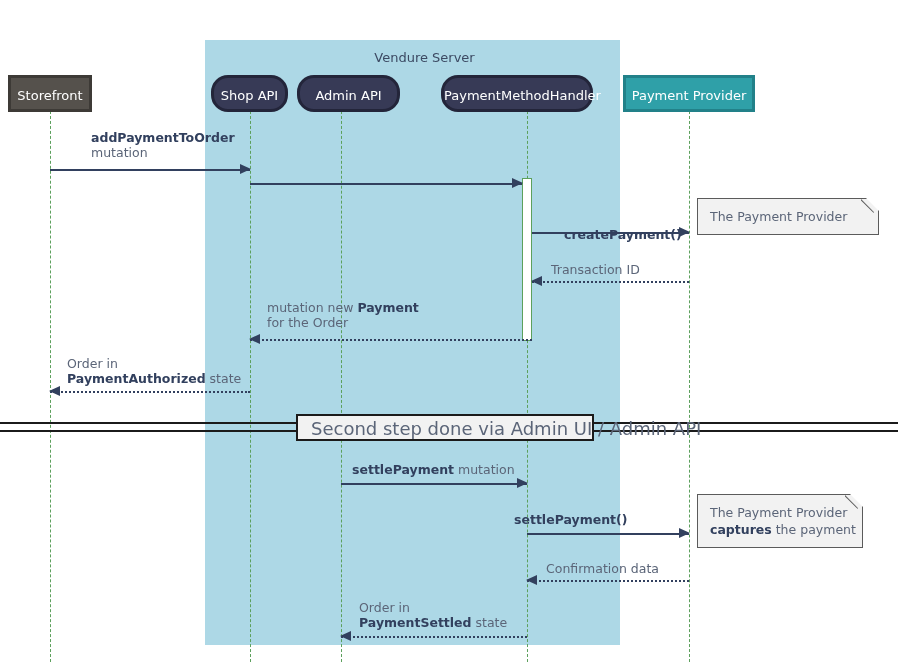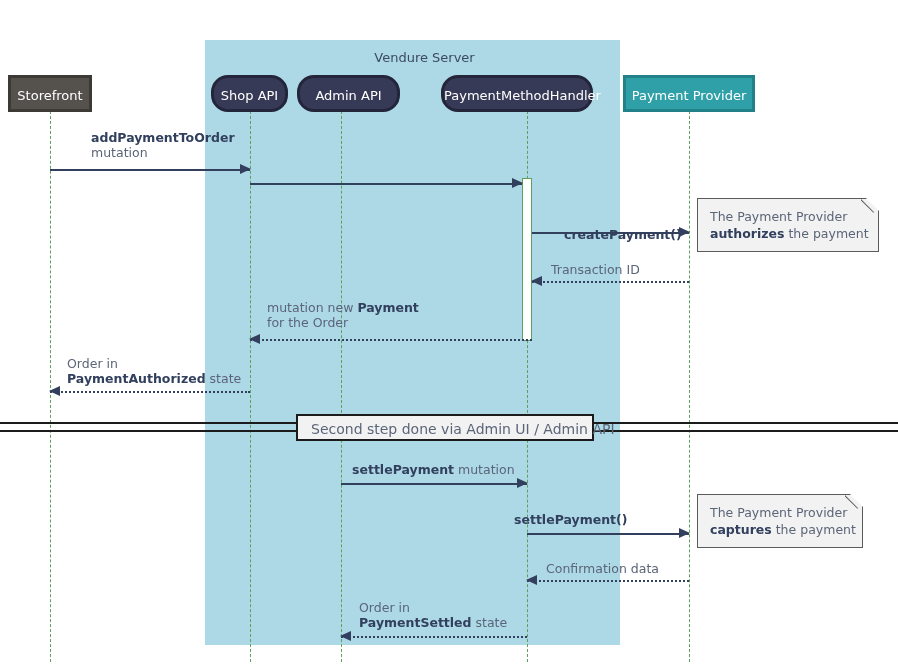--- a/index.html
+++ b/index.html
@@ -179,21 +179,21 @@
     left: 0;
     width: 898px;
     height: 0;
     border-top: 2px solid #1b1b1b;
   }
   .divider-box {
     position: absolute;
     box-sizing: border-box;
     background: #f2f2f2;
     border: 2px solid #1b1b1b;
-    font-size: 14px;
+    font-size: 18px;
     color: #5b6578;
     text-align: center;
     line-height: 22px;
     padding: 2px 13px;
     white-space: nowrap;
   }
 </style>
 </head>
 <body>
 
@@ -240,21 +240,20 @@
   </div>
   <div class="arrow right" style="left:532px; top:232px; width:157px;">
     <div class="shaft"></div>
     <div class="head"></div>
   </div>
 
   <div class="note" style="left:697px; top:198px; width:182px;">
     <div class="fold"></div>
     <div class="fold-line"></div>
     <div><span>The Payment Provider</span></div>
-    <div><b>authorizes</b><span> the payment</span></div>
   </div>
 
   <div class="msg-label" style="left:551px; top:262px;">
     <span>Transaction ID</span>
   </div>
   <div class="arrow left dotted" style="left:532px; top:281px; width:157px;">
     <div class="shaft"></div>
     <div class="head"></div>
   </div>
 

